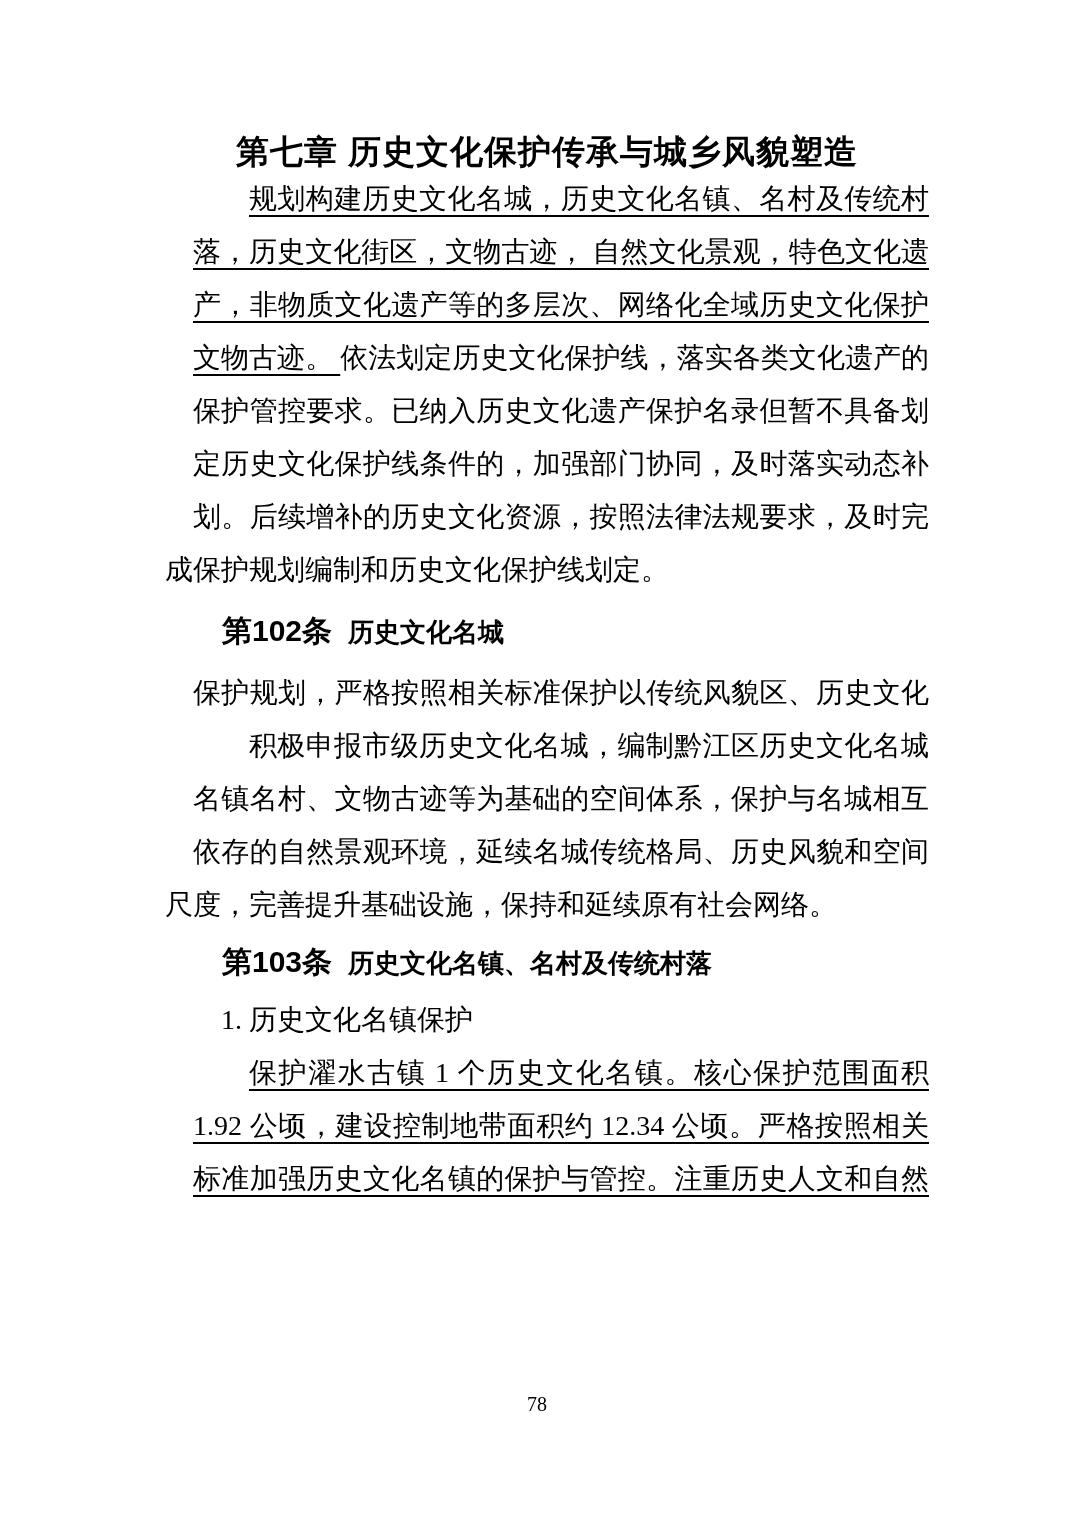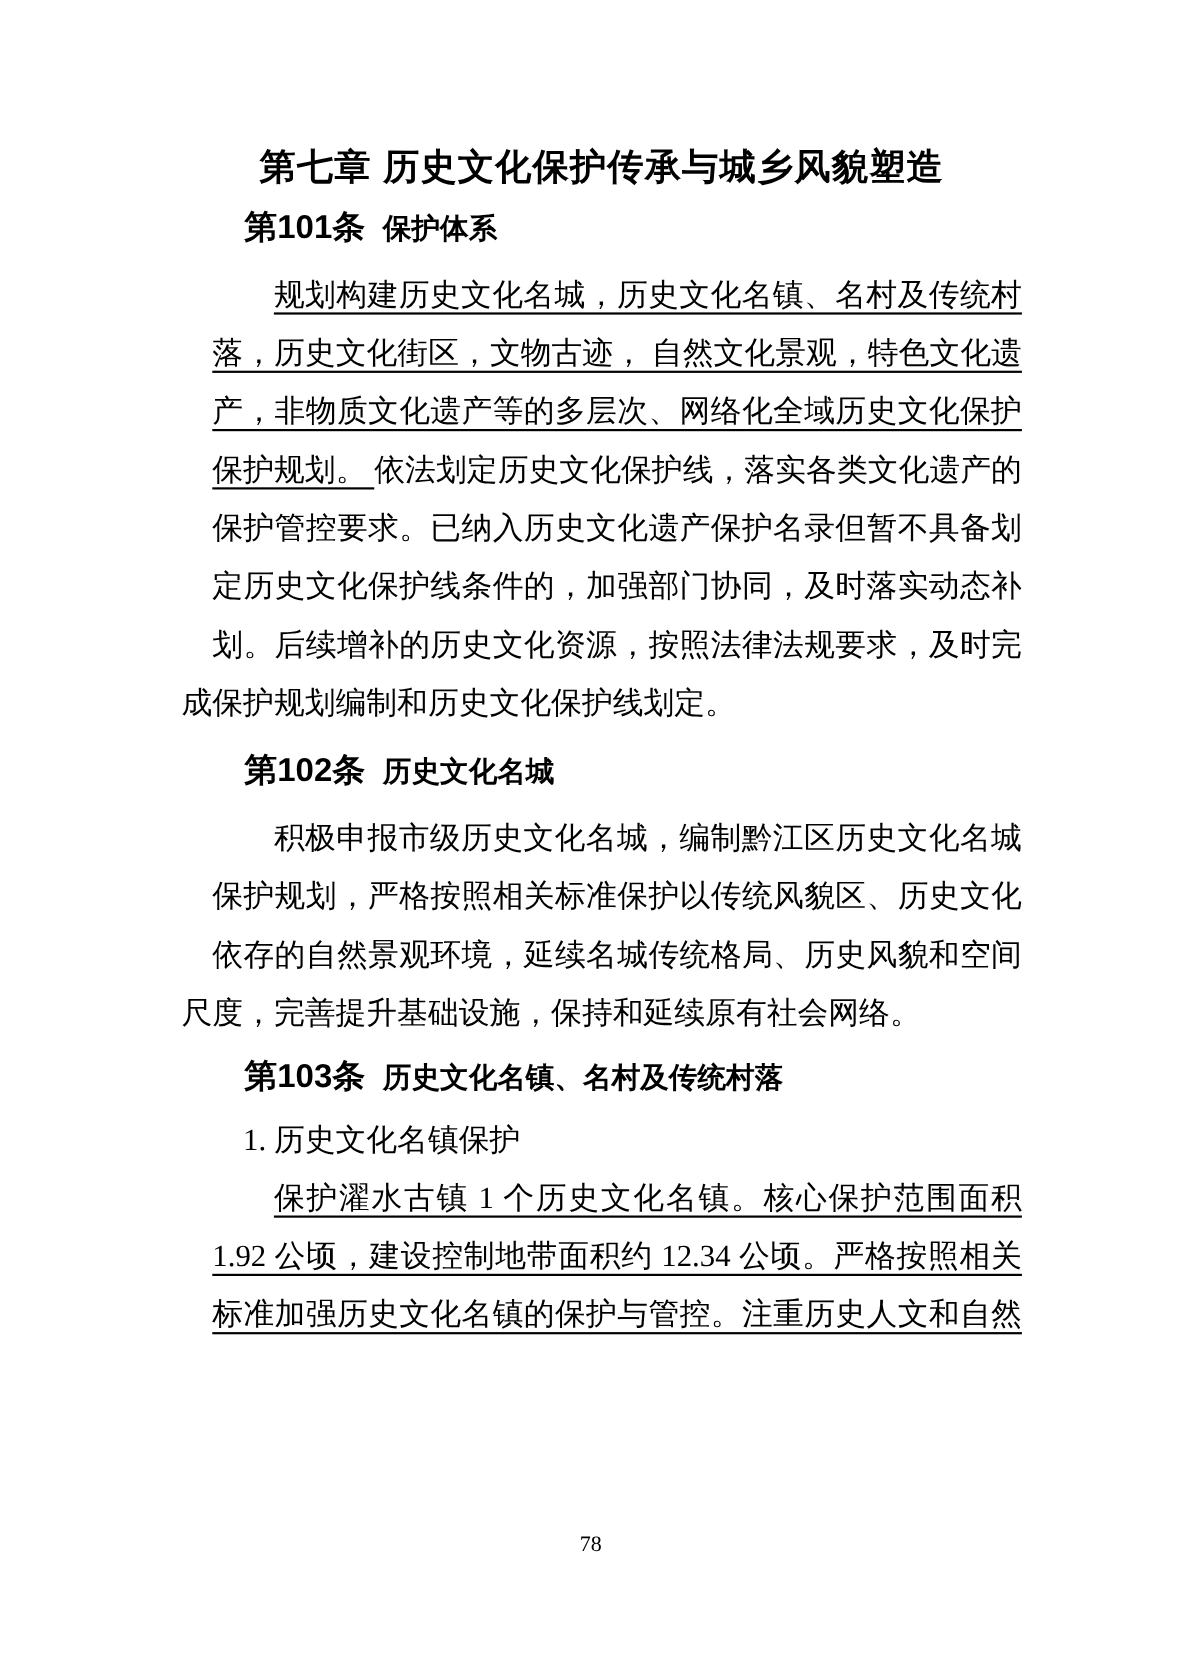--- a/index.html
+++ b/index.html
@@ -82,34 +82,34 @@
   }
 </style>
 </head>
 <body>
 
 <div class="page">
   <div class="content">
     <h1 class="chapter-title">第七章 历史文化保护传承与城乡风貌塑造</h1>
     <div id="articles">
         <div class="article">
-          <div class="article-heading"><span class="art-num">第101条</span><span class="art-title">保护体系</span></div>
           <div class="line indent justify"><span class="seg u">规划构建历史文化名城，历史文化名镇、名村及传统村</span></div>
           <div class="line justify"><span class="seg u">落，历史文化街区，文物古迹， 自然文化景观，特色文化遗</span></div>
           <div class="line justify"><span class="seg u">产，非物质文化遗产等的多层次、网络化全域历史文化保护</span></div>
-          <div class="line justify"><span class="seg u">保护规划。 </span><span class="seg">依法划定历史文化保护线，落实各类文化遗产的</span></div>
+          <div class="line justify"><span class="seg u">文物古迹。 </span><span class="seg">依法划定历史文化保护线，落实各类文化遗产的</span></div>
           <div class="line justify"><span class="seg">保护管控要求。已纳入历史文化遗产保护名录但暂不具备划</span></div>
           <div class="line justify"><span class="seg">定历史文化保护线条件的，加强部门协同，及时落实动态补</span></div>
           <div class="line justify"><span class="seg">划。后续增补的历史文化资源，按照法律法规要求，及时完</span></div>
           <div class="line"><span class="seg">成保护规划编制和历史文化保护线划定。</span></div>
         </div>
         <div class="article">
           <div class="article-heading"><span class="art-num">第102条</span><span class="art-title">历史文化名城</span></div>
+          <div class="line justify"><span class="seg">保护规划，严格按照相关标准保护以传统风貌区、历史文化</span></div>
           <div class="line indent justify"><span class="seg">积极申报市级历史文化名城，编制黔江区历史文化名城</span></div>
-          <div class="line justify"><span class="seg">保护规划，严格按照相关标准保护以传统风貌区、历史文化</span></div>
+          <div class="line justify"><span class="seg">名镇名村、文物古迹等为基础的空间体系，保护与名城相互</span></div>
           <div class="line justify"><span class="seg">依存的自然景观环境，延续名城传统格局、历史风貌和空间</span></div>
           <div class="line"><span class="seg">尺度，完善提升基础设施，保持和延续原有社会网络。</span></div>
         </div>
         <div class="article">
           <div class="article-heading"><span class="art-num">第103条</span><span class="art-title">历史文化名镇、名村及传统村落</span></div>
           <div class="line indent"><span class="seg">1. 历史文化名镇保护</span></div>
           <div class="line indent justify"><span class="seg u">保护濯水古镇 1 个历史文化名镇。核心保护范围面积</span></div>
           <div class="line justify"><span class="seg u">1.92 公顷，建设控制地带面积约 12.34 公顷。严格按照相关</span></div>
           <div class="line justify"><span class="seg u">标准加强历史文化名镇的保护与管控。注重历史人文和自然</span></div>
         </div>

